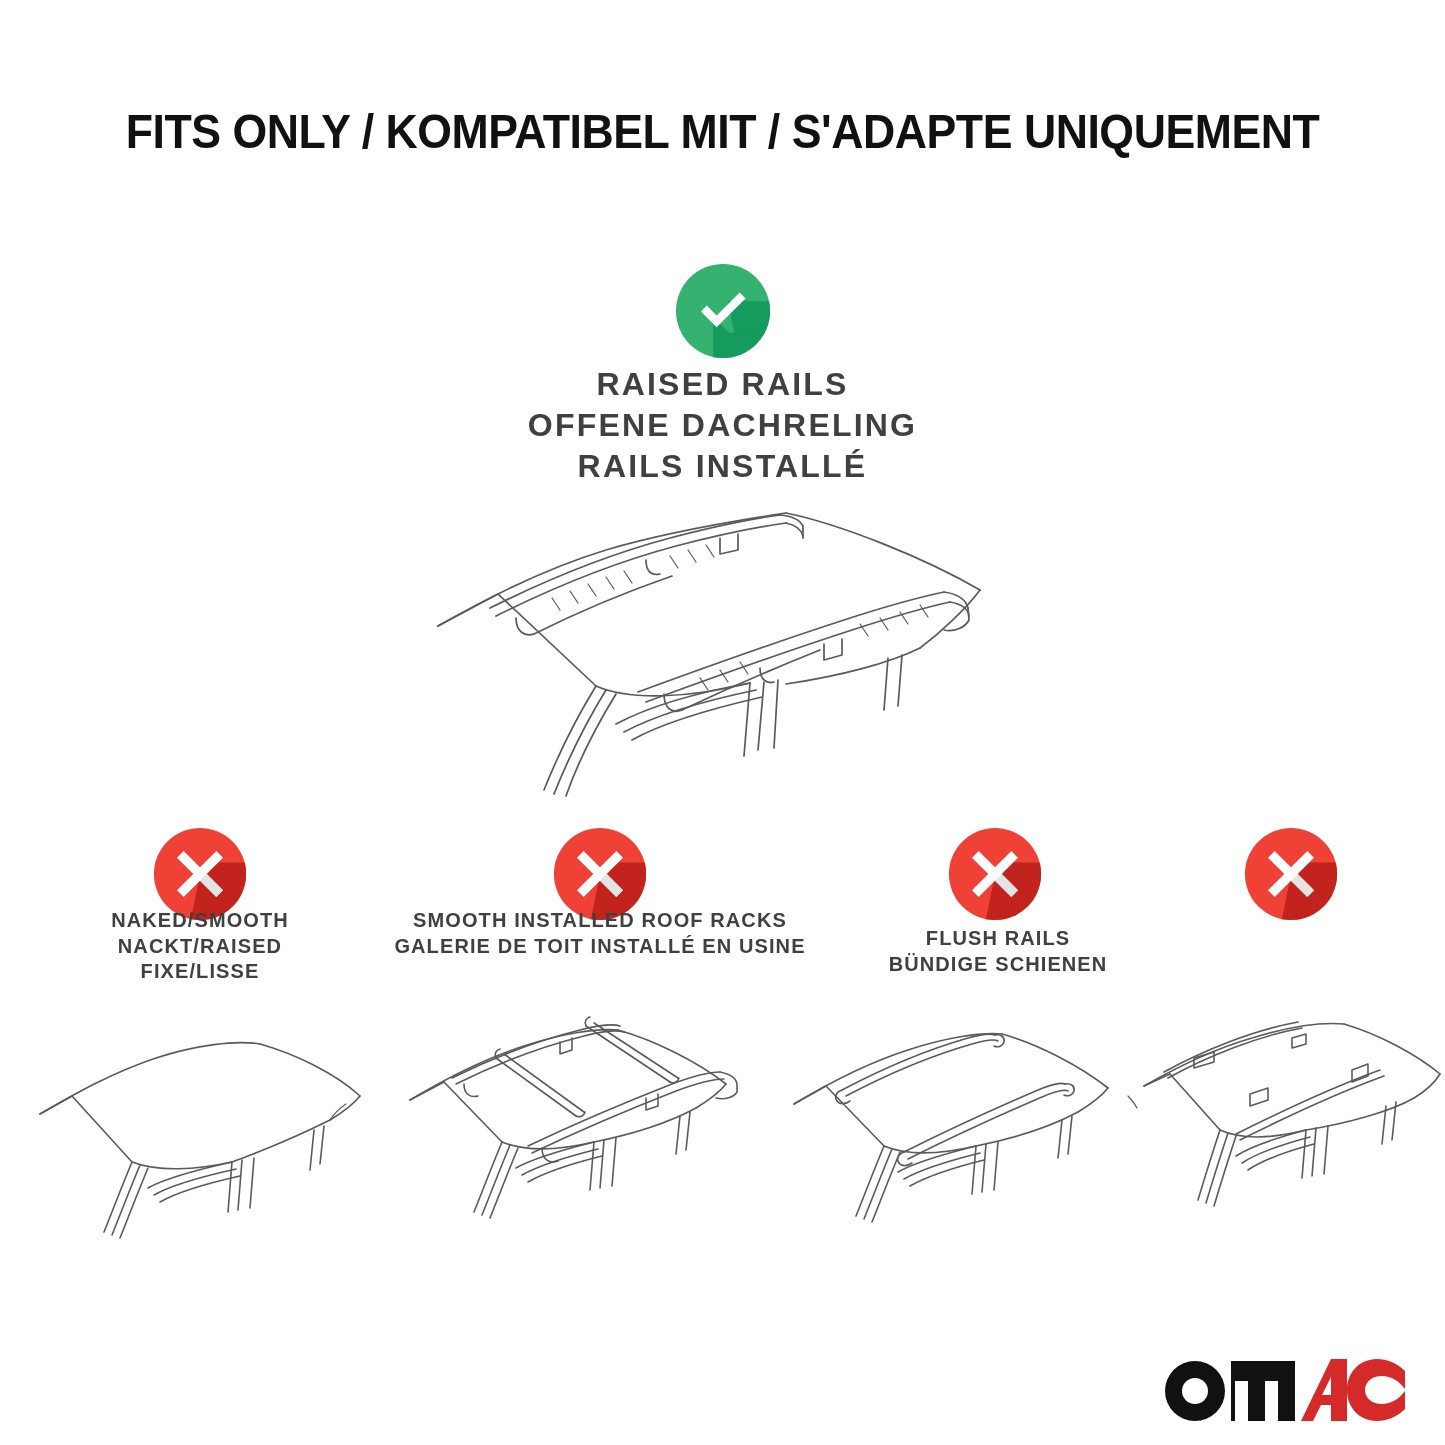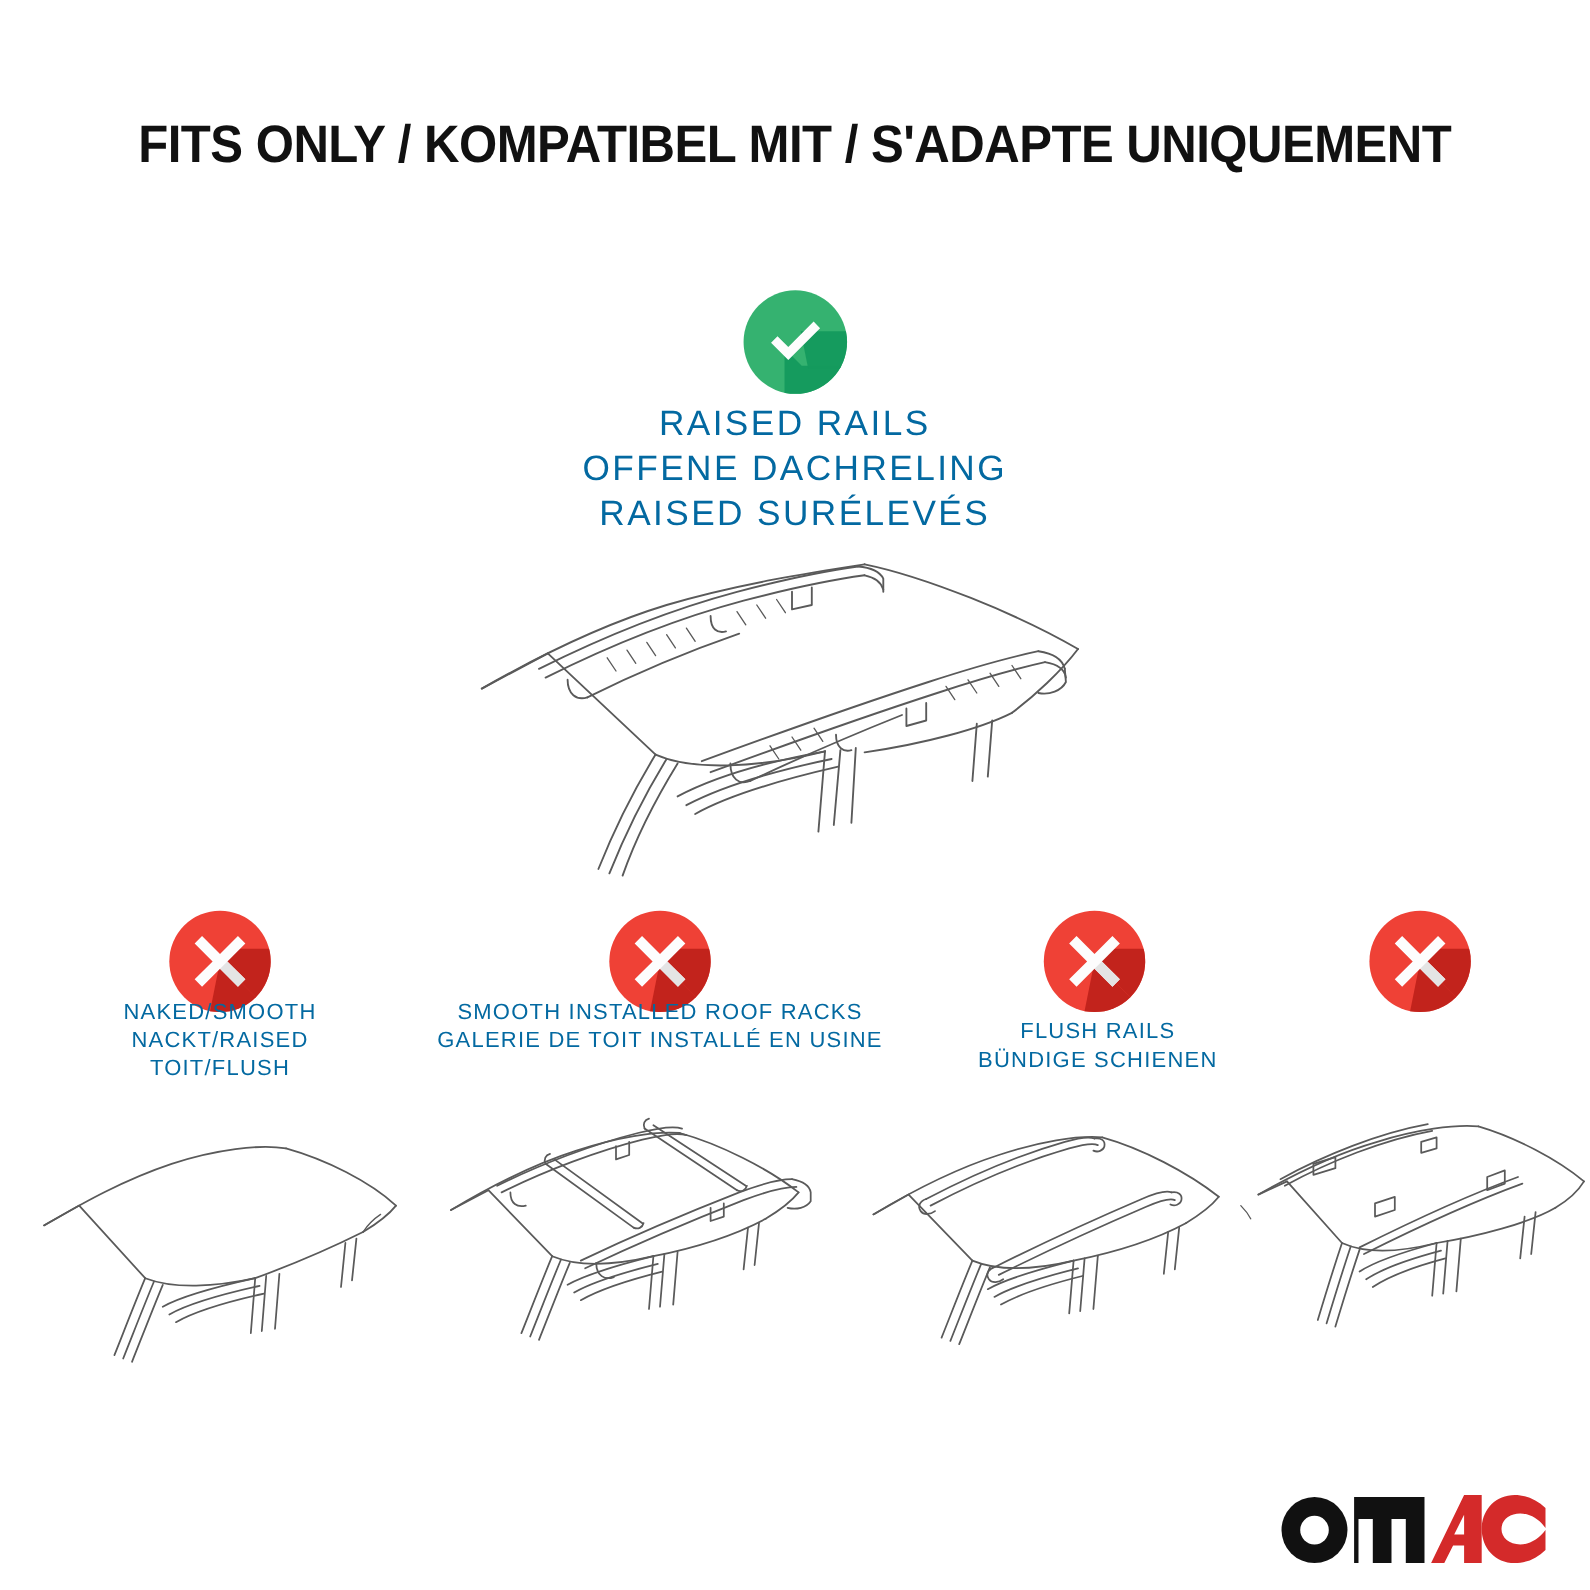--- a/index.html
+++ b/index.html
@@ -30,22 +30,22 @@
 
   
   .badge{position:absolute;width:96px;height:96px;}
   .badge svg{display:block;width:100%;height:100%;}
 
   
   .caption{
     position:absolute;
     text-align:center;
     font-family:"Liberation Sans", sans-serif;
-    font-weight:400;
-    color:#0369a1;
+    font-weight:700;
+    color:#404040;
     line-height:1.28;
   }
   .caption .ln{display:block;white-space:nowrap;}
 
   .caption-main{
     top:364px;left:0;right:0;
     font-size:32px;
     letter-spacing:2.2px;
   }
 
@@ -86,21 +86,21 @@
         <path d="M40 56 L56 72 L100 72 L100 100 L40 100 Z" fill="#149a5d" opacity="0.95"></path>
         <path d="M55 40 L100 40 L100 75 L62 75 Z" fill="#149a5d" opacity="0.95"></path>
       </g>
       <path d="M27.5 50.5 L33.5 44.5 L43.5 54.5 L67 31 L73 37.2 L43.5 66.7 Z" fill="#fdfdfd"></path>
     </svg>
   </div>
 
   <div class="caption caption-main">
     <span class="ln">RAISED RAILS</span>
     <span class="ln">OFFENE DACHRELING</span>
-    <span class="ln">RAISED SURÉLEVÉS</span>
+    <span class="ln">RAILS INSTALLÉ</span>
   </div>
 
   <div class="illu" style="left:420px;top:498px;width:580px;height:300px;">
     <svg viewBox="0 0 580 300" xmlns="http://www.w3.org/2000/svg" fill="none" stroke="#5a5a5a" stroke-width="1.7" stroke-linecap="round" stroke-linejoin="round">
 
       <path d="M18 128 C60 104 120 72 186 52 C250 33 320 22 366 15"></path>
       <path d="M366 15 C420 26 505 60 560 92"></path>
       <path d="M560 92 C545 112 520 135 500 150"></path>
       <path d="M18 128 L78 96"></path>
       <path d="M78 96 L176 188"></path>
@@ -175,21 +175,21 @@
         <path d="M62 38 L100 38 L100 100 L50 50 Z" fill="#bc2019" opacity="0.9"></path>
       </g>
       <path d="M33 26 L50 43 L67 26 L74 33 L57 50 L74 67 L67 74 L50 57 L33 74 L26 67 L43 50 L26 33 Z" fill="#fdfdfd"></path>
       <path d="M50 57 L57 50 L74 67 L67 74 Z" fill="#e4e4e4"></path>
     </svg>
   </div>
 
   <div class="caption caption-sub" style="left:20px;top:908px;width:360px;">
     <span class="ln">NAKED/SMOOTH</span>
     <span class="ln">NACKT/RAISED</span>
-    <span class="ln">TOIT/FLUSH</span>
+    <span class="ln">FIXE/LISSE</span>
   </div>
 
   <div class="illu" style="left:28px;top:1022px;width:352px;height:250px;">
     <svg viewBox="0 0 352 250" xmlns="http://www.w3.org/2000/svg" fill="none" stroke="#5a5a5a" stroke-width="1.6" stroke-linecap="round" stroke-linejoin="round">
       <path d="M12 92 C40 76 80 52 128 36 C168 23 208 18 232 22"></path>
       <path d="M232 22 C268 32 308 52 332 74"></path>
       <path d="M332 74 C324 84 312 92 302 98"></path>
       <path d="M12 92 L44 74"></path>
       <path d="M44 74 L104 140"></path>
       <path d="M104 140 C130 150 168 148 204 140"></path>

